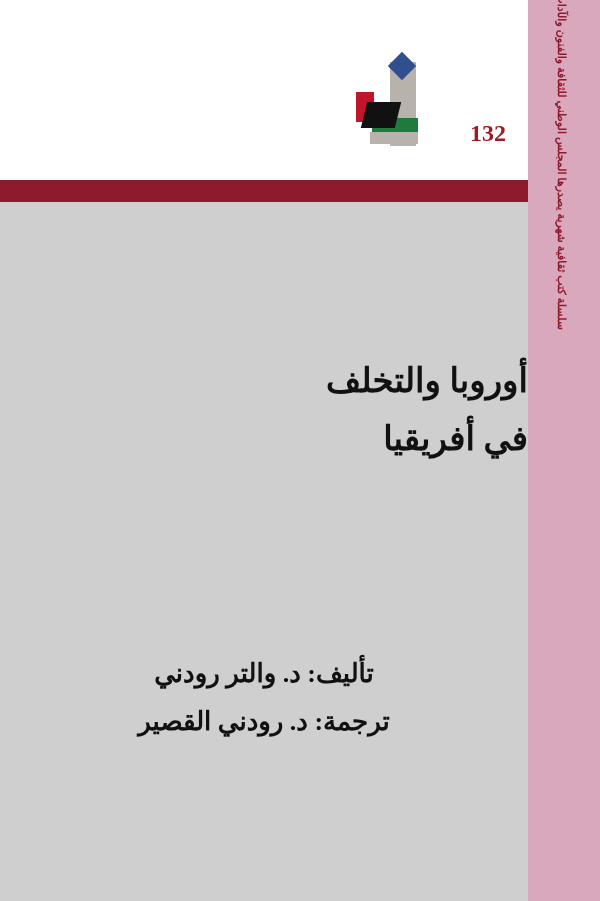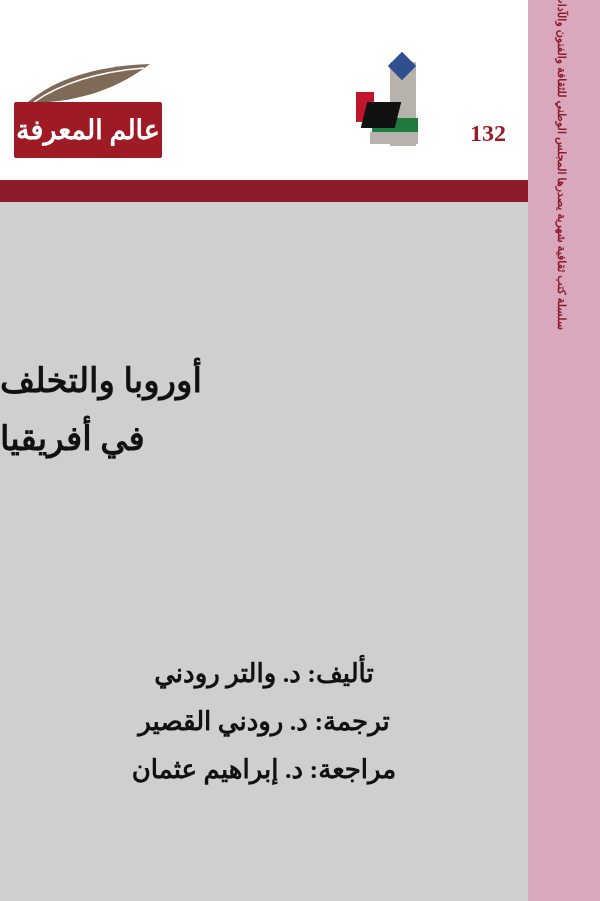--- a/index.html
+++ b/index.html
@@ -183,21 +183,21 @@
     width: 528px;
     height: 699px;
     background: #cfcfcf;
   }
 
   .title {
     position: absolute;
     top: 150px;
     left: 0;
     width: 528px;
-    text-align: left;
+    text-align: right;
     color: #111111;
     font-size: 34px;
     font-weight: bold;
     font-family: "Liberation Serif", serif;
     line-height: 1.7;
     direction: rtl;
   }
   .title .line2 { display: block; }
 
   .credits {
@@ -221,29 +221,20 @@
 </head>
 <body>
 
 <div class="page">
 
   <div class="side-band"></div>
   <div class="side-series-text">سلسلة كتب ثقافية شهرية يصدرها المجلس الوطني للثقافة والفنون والآداب ـ الكويت</div>
 
   <div class="header">
 
-    <div class="logo">
-      <svg class="logo-plume" viewBox="0 0 132 44">
-        <path d="M4 40 C30 18, 70 4, 126 2 C110 14, 96 22, 74 30 C56 36, 28 42, 4 40 Z" fill="#7e6a57"></path>
-        <path d="M10 40 C36 22, 72 10, 120 6" stroke="#ffffff" stroke-width="1.5" fill="none"></path>
-        <path d="M0 42 L132 42 L132 44 L0 44 Z" fill="#7e6a57"></path>
-      </svg>
-      <div class="logo-bar"></div>
-      <div class="logo-text">عالم المعرفة</div>
-    </div>
 
     <div class="emblem">
       <div class="emblem-tower"></div>
       <div class="emblem-tower-top"></div>
       <div class="emblem-green"></div>
       <div class="emblem-red"></div>
       <div class="emblem-black"></div>
       <div class="emblem-stripe"></div>
     </div>
 
@@ -261,20 +252,16 @@
 
     <div class="credits">
       <div class="credit-line">
         <span class="credit-label">تأليف:</span>
         <span>د. والتر رودني</span>
       </div>
       <div class="credit-line">
         <span class="credit-label">ترجمة:</span>
         <span>د. رودني القصير</span>
       </div>
-      <div class="credit-line">
-        <span class="credit-label">مراجعة:</span>
-        <span>د. إبراهيم عثمان</span>
-      </div>
     </div>
 
   </div>
 </div>
 
 </body></html>

